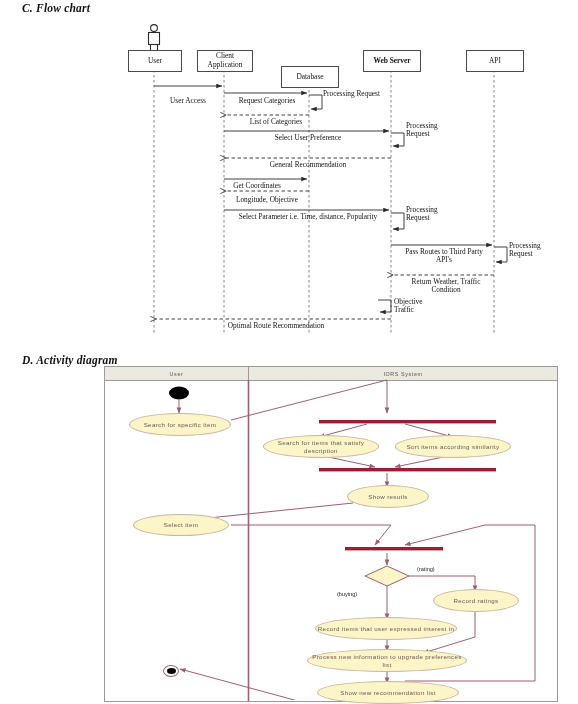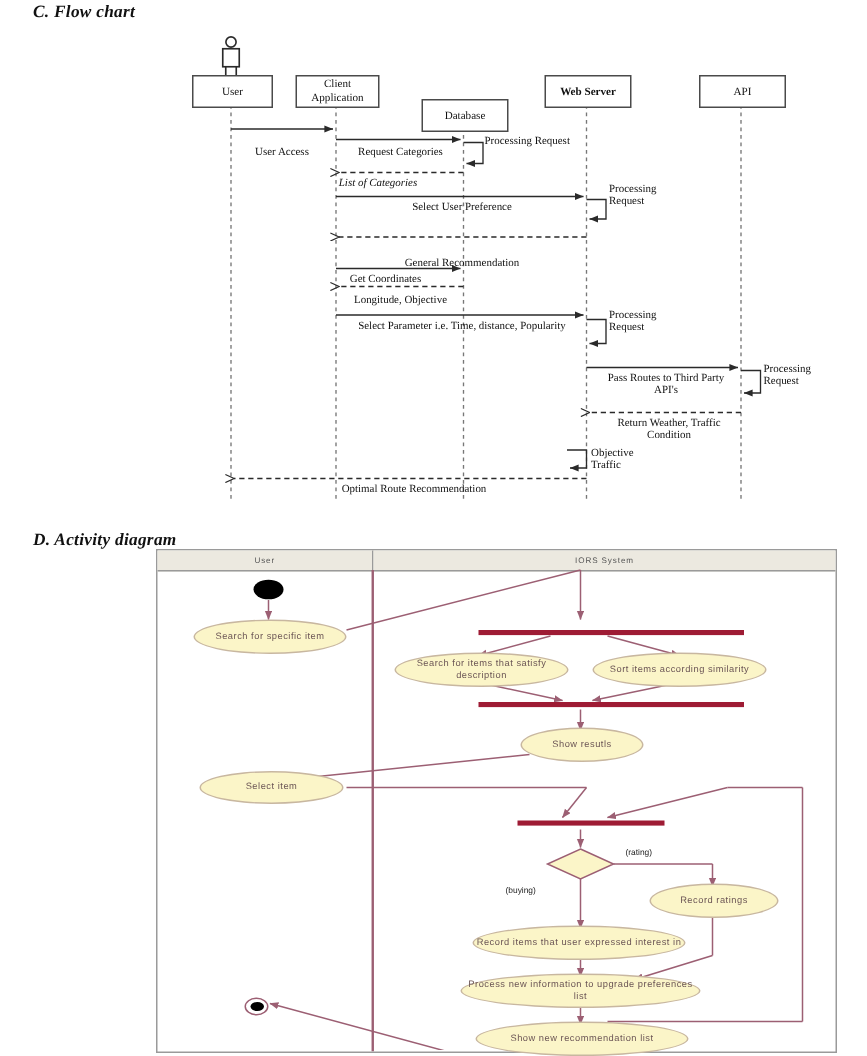--- a/index.html
+++ b/index.html
@@ -120,24 +120,24 @@
   <div class="lifebox" style="left:363px;top:36px;width:56px;height:20px;font-weight:bold;">
     <span>Web Server</span>
   </div>
   <div class="lifebox" style="left:466px;top:36px;width:56px;height:20px;">
     <span>API</span>
   </div>
 
   <div class="seqlabel" style="left:152px;top:83px;width:72px;">User Access</div>
   <div class="seqlabel" style="left:215px;top:83px;width:104px;">Request Categories</div>
   <div class="seqlabel" style="left:323px;top:76px;width:90px;text-align:left;">Processing Request</div>
-  <div class="seqlabel" style="left:200px;top:104px;width:104px;font-style:italic;">List of Categories</div>
+  <div class="seqlabel" style="left:224px;top:104px;width:104px;">List of Categories</div>
   <div class="seqlabel" style="left:248px;top:120px;width:120px;">Select User Preference</div>
   <div class="seqlabel wrap" style="left:406px;top:108px;width:42px;text-align:left;">Processing Request</div>
-  <div class="seqlabel" style="left:243px;top:157px;width:130px;">General Recommendation</div>
+  <div class="seqlabel" style="left:243px;top:147px;width:130px;">General Recommendation</div>
   <div class="seqlabel" style="left:205px;top:168px;width:104px;">Get Coordinates</div>
   <div class="seqlabel" style="left:215px;top:182px;width:104px;">Longitude, Objective</div>
   <div class="seqlabel" style="left:226px;top:199px;width:164px;">Select Parameter i.e. Time, distance, Popularity</div>
   <div class="seqlabel wrap" style="left:406px;top:192px;width:42px;text-align:left;">Processing Request</div>
   <div class="seqlabel wrap" style="left:399px;top:234px;width:90px;">Pass Routes to Third Party API's</div>
   <div class="seqlabel wrap" style="left:509px;top:228px;width:46px;text-align:left;">Processing Request</div>
   <div class="seqlabel wrap" style="left:399px;top:264px;width:94px;">Return Weather, Traffic Condition</div>
   <div class="seqlabel wrap" style="left:394px;top:284px;width:42px;text-align:left;">Objective Traffic</div>
   <div class="seqlabel" style="left:196px;top:308px;width:160px;">Optimal Route Recommendation</div>
 </div>

